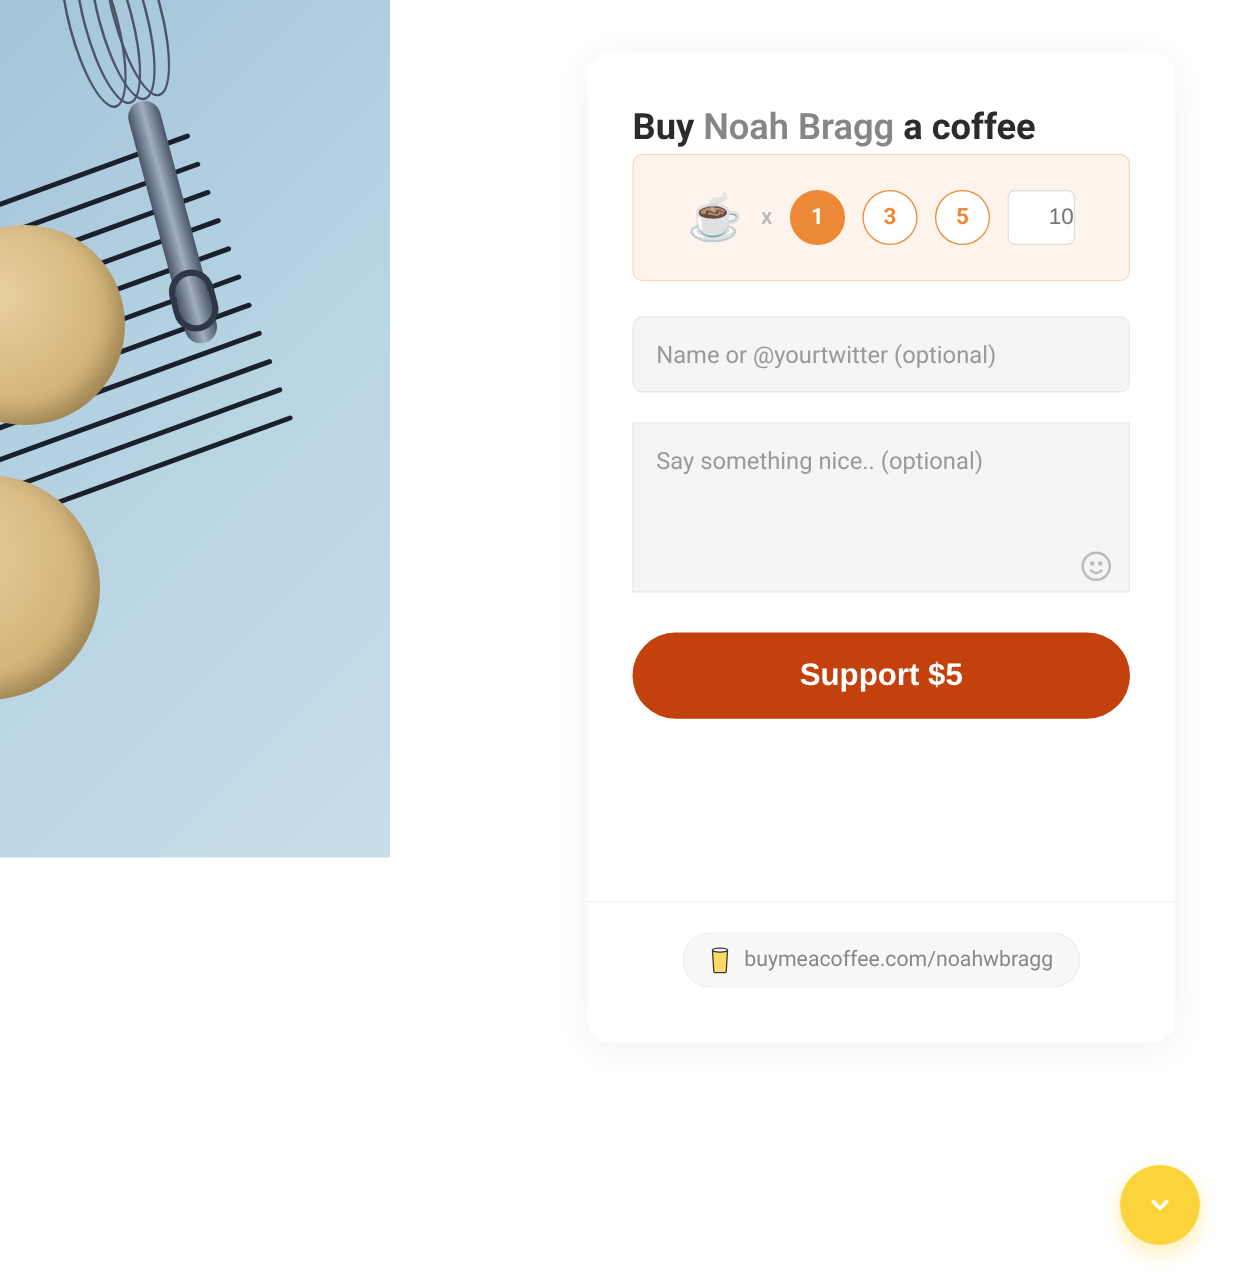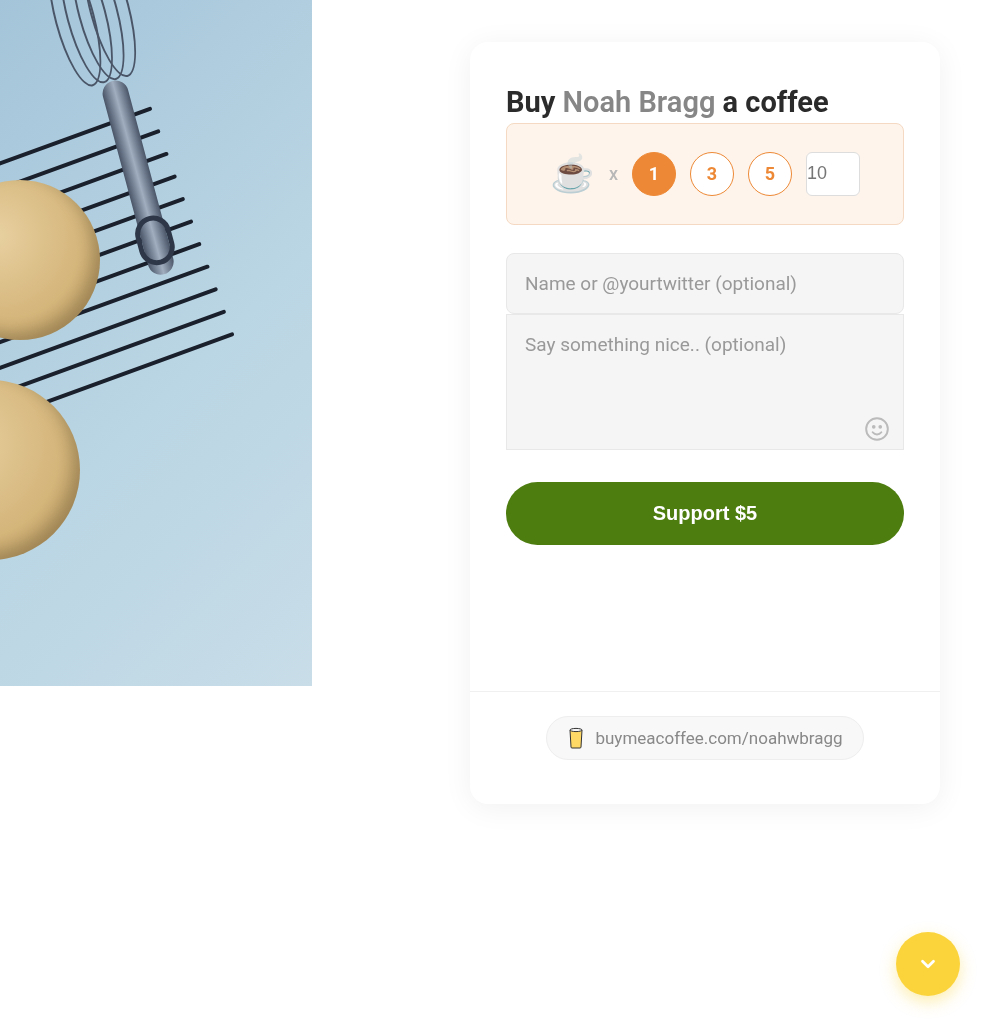--- a/index.html
+++ b/index.html
@@ -147,33 +147,34 @@
     .qty-btn.active {
       background: #ed8936;
       color: #fff;
       border-color: #ed8936;
     }
     .qty-custom {
       width: 54px;
       height: 44px;
       border: 1px solid #ddd;
       border-radius: 6px;
-      text-align: left;
+      text-align: right;
       font-size: 18px;
       color: #b8b8b8;
       background: #fff;
     }
     .text-input {
       width: 100%;
       background: #f5f5f5;
       border: 1px solid #e8e8e8;
       border-radius: 8px;
       padding: 18px 18px;
       font-size: 19px;
       color: #4d7c0f;
+      margin-bottom: 24px;
       font-family: inherit;
     }
     .text-input::placeholder { color: #999; }
     .message-wrap { position: relative; margin-bottom: 28px; }
     .message-input {
       width: 100%;
       background: #f5f5f5;
       border: 1px solid #e8e8e8;
       border-radius: 0;
       padding: 18px 18px;
@@ -188,26 +189,26 @@
       position: absolute;
       bottom: 12px;
       right: 14px;
       width: 26px;
       height: 26px;
       color: #bbb;
       cursor: pointer;
     }
     .support-btn {
       width: 100%;
-      background: #4d7c0f;
+      background: #c2410c;
       color: #fff;
       border: none;
       border-radius: 999px;
       padding: 20px;
-      font-size: 20px;
+      font-size: 25px;
       font-weight: 700;
       cursor: pointer;
       margin-bottom: 130px;
     }
     .link-pill {
       margin: 16px -36px;
       border-top: 1px solid #f0f0f0;
       padding: 24px 36px 28px;
       display: flex;
       justify-content: center;

